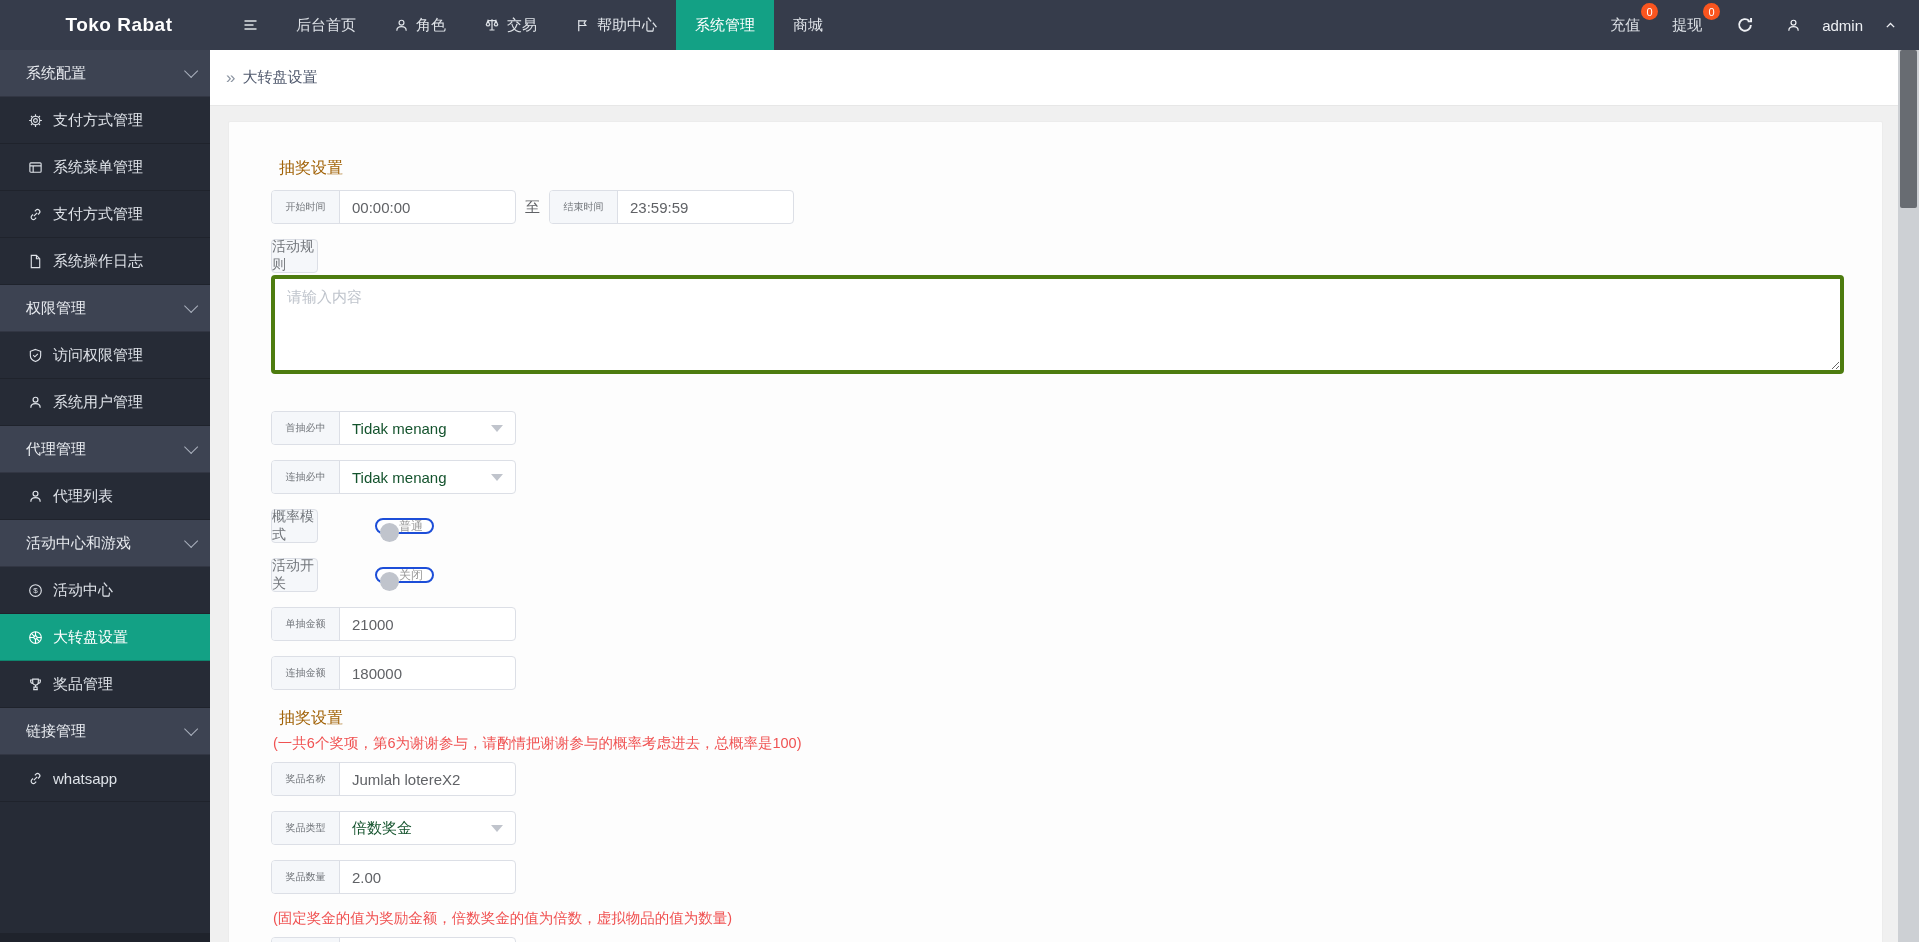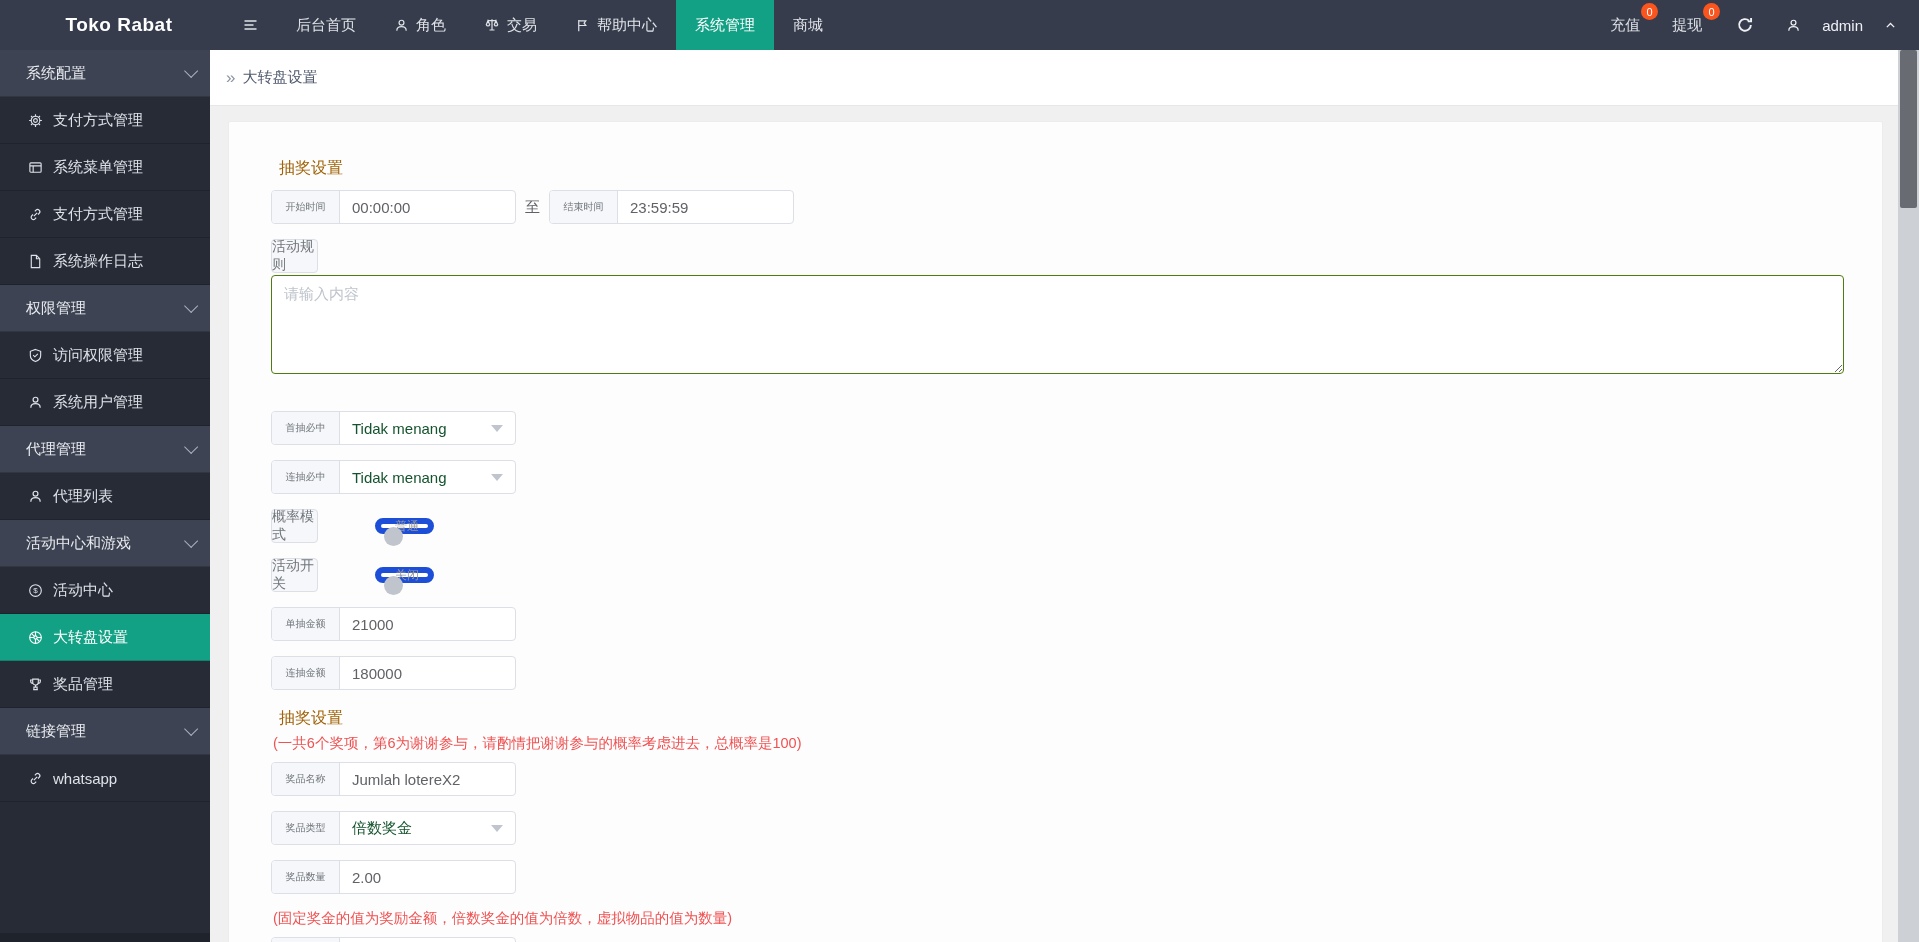--- a/index.html
+++ b/index.html
@@ -67,26 +67,26 @@
     font-family:"Liberation Sans","DejaVu Sans",sans-serif; }
   .sep { margin:0 9px; color:#606266; font-size:15px; }
   .select-box { flex:1; position:relative; display:flex; align-items:center;
     padding:0 12px; font-size:15px; color:#14532d; cursor:pointer; }
   .caret-down { position:absolute; right:12px; width:0; height:0;
     border-left:6px solid transparent; border-right:6px solid transparent;
     border-top:7px solid #c0c4cc; }
   .lone-addon { width:47px; height:34px; background:#f5f7fa; border:1px solid #dcdfe6;
     border-radius:4px; color:#72767b; font-size:14px; display:flex;
     align-items:center; justify-content:center; margin-bottom:2px; }
-  .rules-area { width:1573px; height:99px; border:1px solid #4d7c0f; border-radius:4px;
+  .rules-area { width:1573px; height:99px; border:4px solid #4d7c0f; border-radius:4px;
     background:#fff; resize:both; padding:9px 12px; font-size:15px; color:#606266;
     outline:none; font-family:"Liberation Sans","DejaVu Sans",sans-serif; }
   .rules-area::placeholder { color:#bfc4cc; }
   .toggle-wrap { margin-left:57px; display:flex; align-items:center; }
-  .toggle { position:relative; width:59px; height:16px; border:6px solid #1d4ed8;
+  .toggle { position:relative; width:59px; height:16px; border:2px solid #1d4ed8;
     border-radius:13px; background:#fff; display:flex; align-items:center;
     justify-content:flex-end; padding-right:9px; cursor:pointer; }
   .toggle .knob { position:absolute; left:3px; top:2.5px; width:19px; height:19px;
     border-radius:50%; background:#c0c4cc; }
   .toggle .tlabel { font-size:12px; color:#999; }
   .note { color:#f05252; font-size:14.5px; margin:0 0 9px 2px; }
 
   
   .scrollbar { position:fixed; top:50px; right:0; width:21px; bottom:0;
     background:#cdd0d4; z-index:60; }

